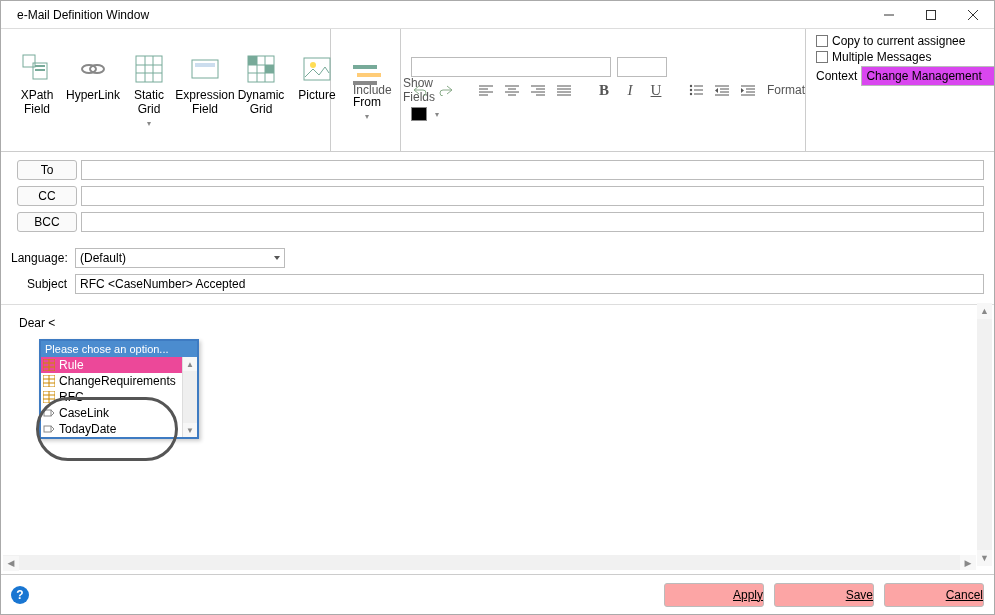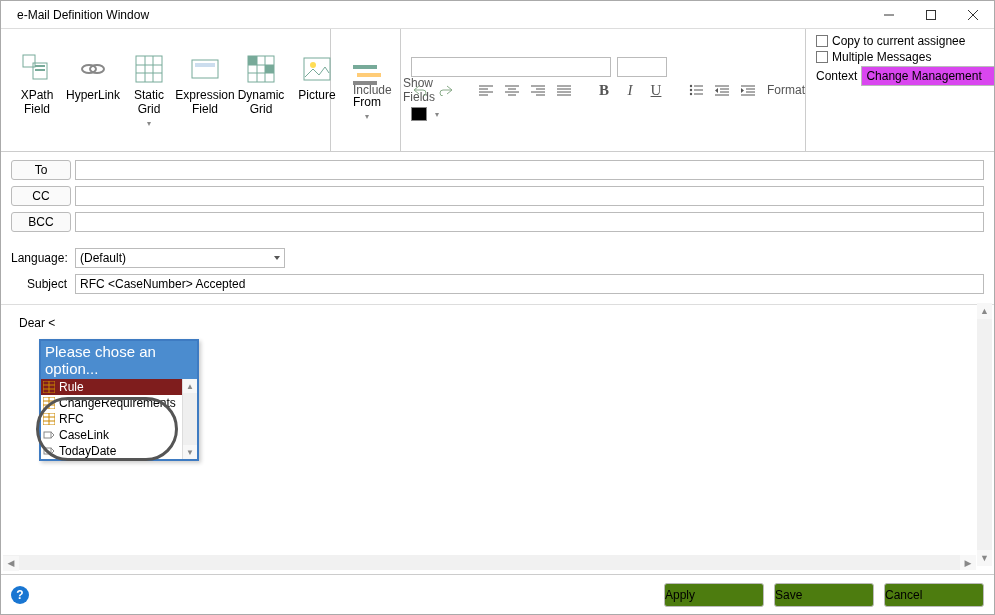--- a/index.html
+++ b/index.html
@@ -23,42 +23,42 @@
   .fbtn.italic { font-family: "Times New Roman"; font-style:italic; font-size:15px;}
   .fbtn.under { font-family: "Times New Roman"; text-decoration:underline; font-size:15px;}
   .color-chip { width:16px; height:14px; background:#000; border:1px solid #888; display:inline-block; }
   .adv-row { display:flex; align-items:center; gap:4px; padding:1px 10px; }
   .chk { width:12px; height:12px; border:1px solid #777; background:#fff; display:inline-block; }
   .ctx-sel { width:160px; height:20px; border:1px solid #bbb; background:#d946ef; padding:0 4px; display:flex; align-items:center; position:relative;}
   .ctx-sel::after { content:""; position:absolute; right:4px; top:7px; border-left:3px solid transparent; border-right:3px solid transparent; border-top:4px solid #888;}
   
   .fields { padding:8px 10px 4px 10px; }
   .frow { display:flex; align-items:center; margin-bottom:6px; gap:4px;}
-  .flabel-btn { width:60px; height:20px; border:1px solid #bbb; border-radius:3px; text-align:center; line-height:18px; background:#fafafa; }
+  .flabel-btn { width:60px; height:20px; border:1px solid #bbb; border-radius:3px; text-align:center; line-height:18px; background:#fafafa;margin-left:6px; }
   .flabel { width:60px; text-align:right; padding-right:4px;}
   .finput { flex:1; height:20px; border:1px solid #bbb; padding:0 4px; background:#fff;}
   .lang-sel { width:210px; height:20px; border:1px solid #bbb; background:#fff; padding:0 4px; display:flex; align-items:center; position:relative;}
   .lang-sel::after { content:""; position:absolute; right:4px; top:7px; border-left:3px solid transparent; border-right:3px solid transparent; border-top:4px solid #555;}
   
   .editor-wrap { position:relative; height:260px; margin:0 0 0 0; border-top:1px solid #ddd; overflow:hidden; }
   .editor { padding:8px 18px; font-size:16px; }
   .autopop { position:absolute; left:38px; top:34px; width:160px; border:2px solid #3e7bc2; background:#fff; box-shadow:2px 2px 4px rgba(0,0,0,0.2); }
-  .autopop .hint { background:#4b8ccf; color:#fff; padding:2px 4px; font-size:15px;}
+  .autopop .hint { background:#4b8ccf; color:#fff; padding:2px 4px; font-size:11px;}
   .autopop .list { max-height:110px; overflow:hidden; position:relative;}
   .autopop .row { display:flex; align-items:center; gap:4px; padding:1px 2px; font-size:11px; white-space:nowrap;}
-  .autopop .row.sel { background:#7f1d1d; color:#fff;align-items:center;}
+  .autopop .row.sel { background:#ec4899; color:#fff;align-items:center;}
   .autopop .scroll { position:absolute; right:0; top:0; bottom:0; width:15px; background:#efefef; border-left:1px solid #ddd;}
   .autopop .scroll .arrow { height:14px; display:flex; align-items:center; justify-content:center; background:#f7f7f7; color:#888; font-size:8px;}
   .callout { position:absolute; left:35px; top:92px; width:142px; height:64px; border:3px solid #555; border-radius:32px 32px 32px 32px; pointer-events:none; }
   .vscroll-main { position:absolute; right:2px; top:302px; bottom:48px; width:15px; background:#f1f1f1;}
   .vscroll-main .arrow { height:16px; background:#f7f7f7; display:flex; align-items:center; justify-content:center; color:#888; font-size:9px;}
   .hscroll { position:absolute; left:2px; right:18px; bottom:44px; height:15px; background:#f1f1f1;}
   .hscroll .arrow { width:16px; height:15px; background:#f7f7f7; display:inline-flex; align-items:center; justify-content:center; color:#888; font-size:9px;}
   .bottombar { position:absolute; left:0; right:0; bottom:0; height:40px; border-top:1px solid #ccc; display:flex; align-items:center; justify-content:space-between; padding:0 10px; background:#fff;}
-  .bottombar .btn { width:100px; height:24px; border:1px solid #bbb; border-radius:3px; text-align:left; line-height:22px; margin-left:10px; background:#4d7c0f;}
+  .bottombar .btn { width:100px; height:24px; border:1px solid #bbb; border-radius:3px; text-align:right; line-height:22px; margin-left:10px; background:#fca5a5;text-decoration:underline;}
   .help-ico { width:18px; height:18px; border-radius:50%; background:#1976d2; color:#fff; display:flex; align-items:center; justify-content:center; font-weight:bold; font-size:12px;}
   svg.smic { width:14px; height:12px; }
 </style>
 </head>
 <body>
 
 <div class="titlebar">
   <span>e-Mail Definition Window</span>
   <div class="wbtns">
     <div class="wbtn">

